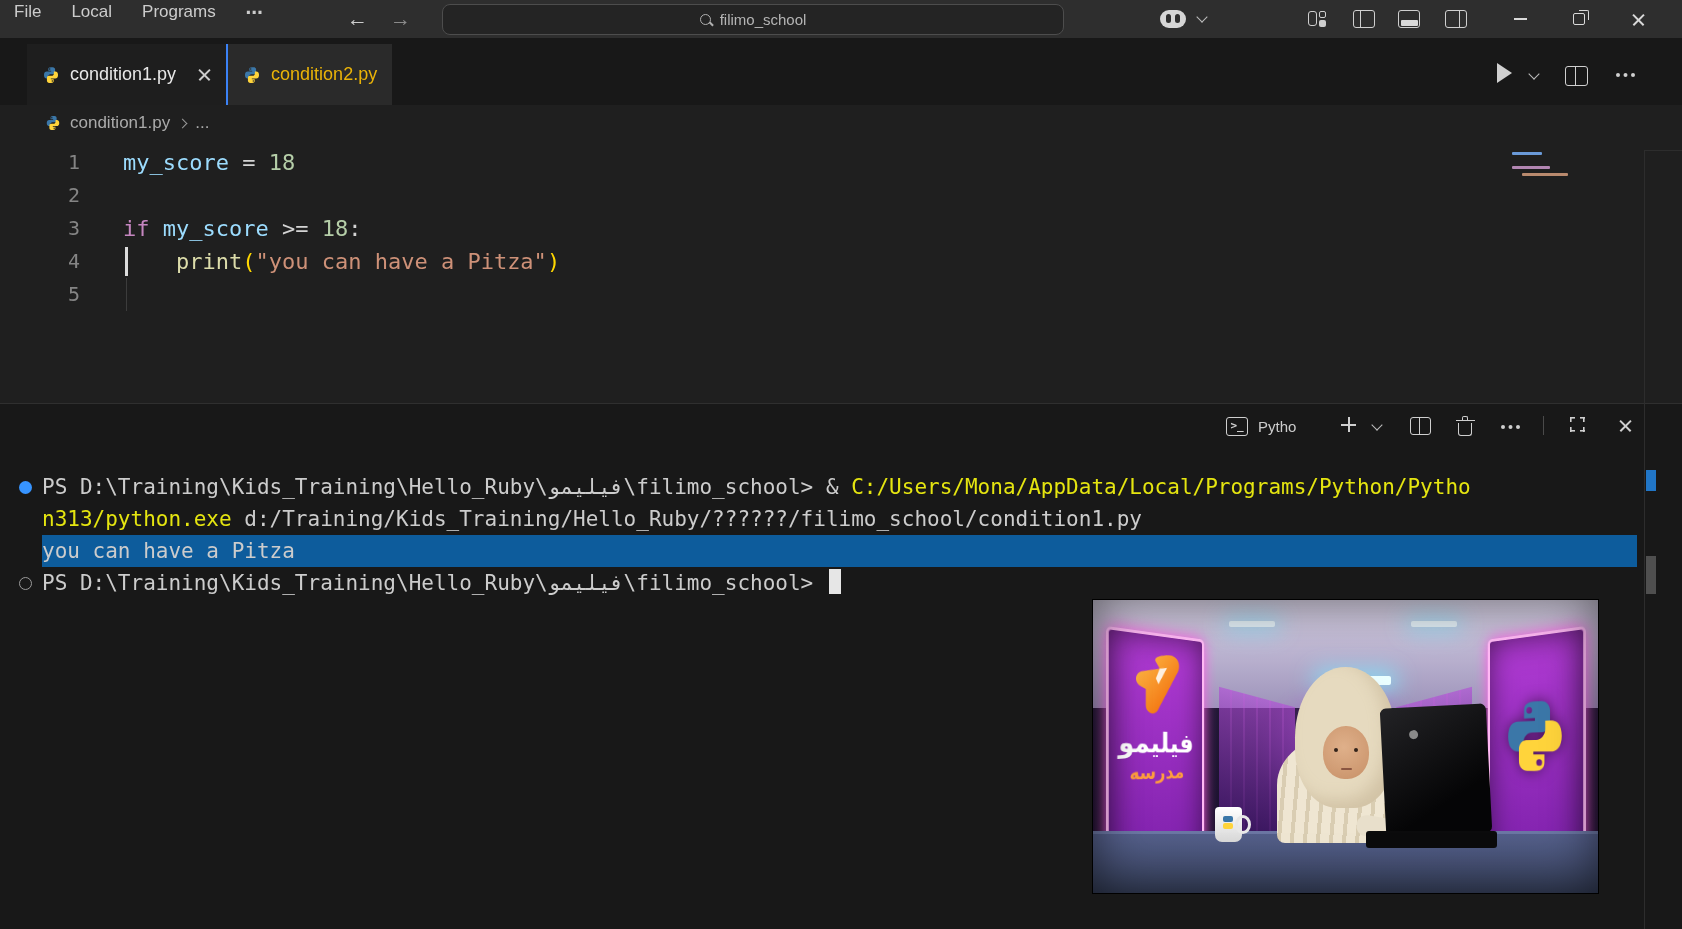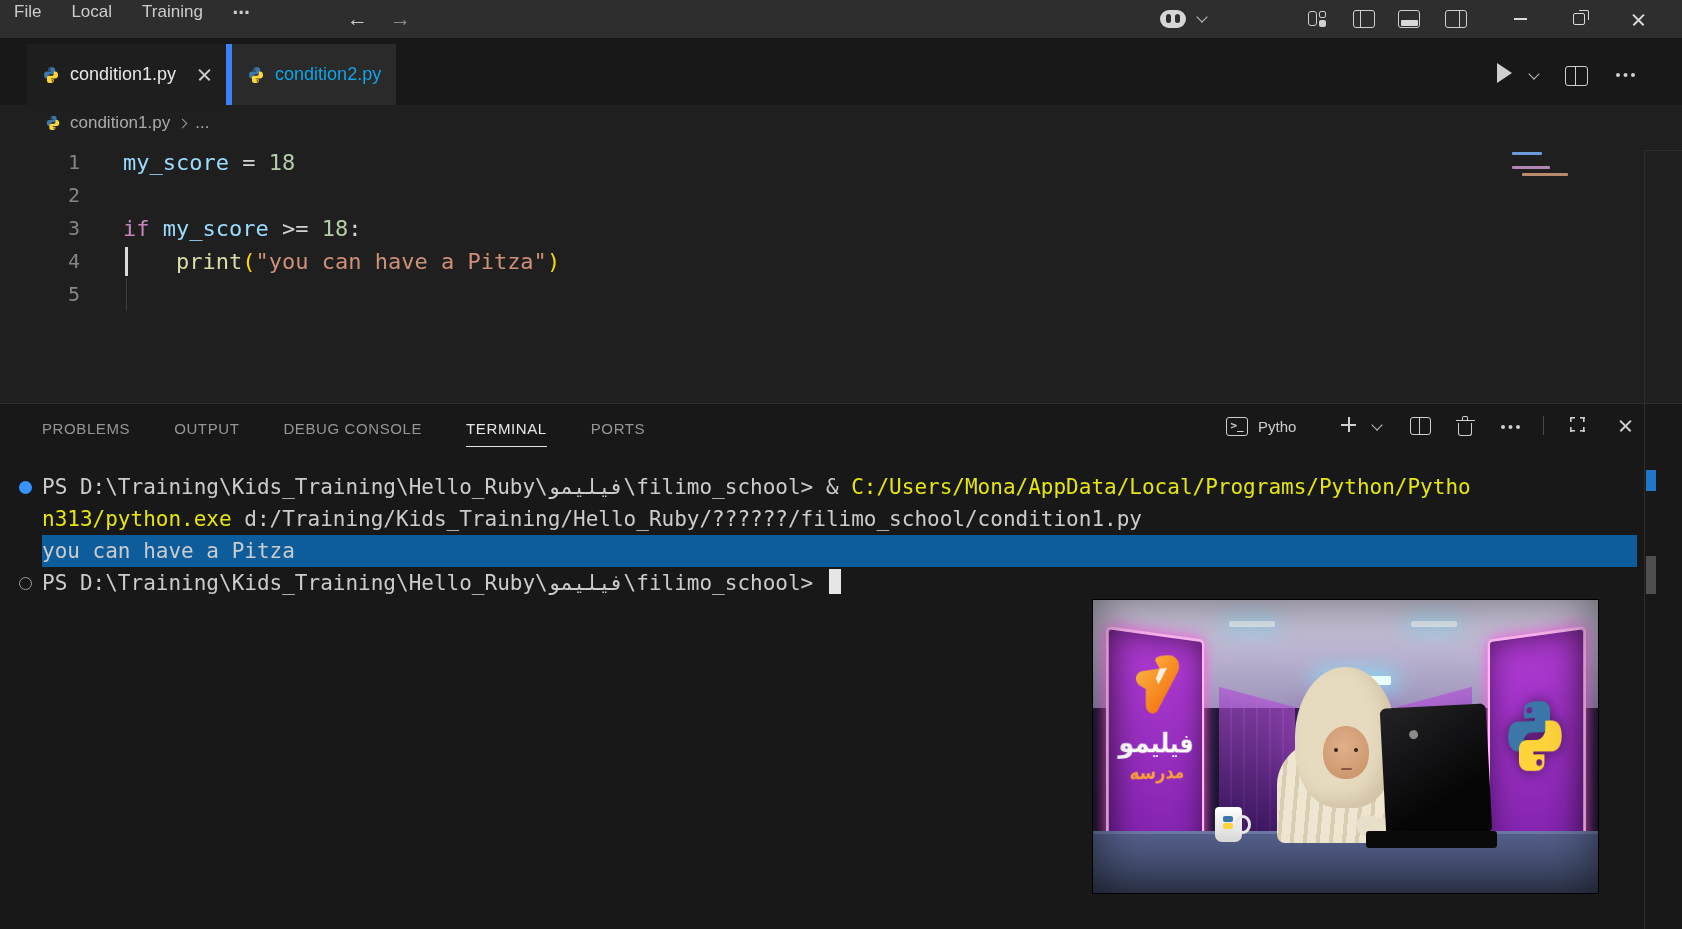--- a/index.html
+++ b/index.html
@@ -37,21 +37,21 @@
   .restore-ico{width:10px;height:10px;border:1.4px solid #d9d9d9;border-radius:2px;position:relative}
   .restore-ico::before{content:"";position:absolute;top:-4.5px;right:-4.5px;width:9px;height:9px;border:1.4px solid #d9d9d9;border-left:none;border-bottom:none;border-radius:0 2px 0 0}
   .x-ico{width:15px;height:15px;position:relative}
   .x-ico::before,.x-ico::after{content:"";position:absolute;left:0;top:7px;width:15px;height:1.5px;background:#d9d9d9}
   .x-ico::before{transform:rotate(45deg)}.x-ico::after{transform:rotate(-45deg)}
 
   
   .tabstrip{position:absolute;left:0;top:38px;width:100%;height:67px;background:#181818;display:flex;align-items:flex-end}
   .tab{height:61px;display:flex;align-items:center;padding:0 15px;gap:10px;font-size:18px;cursor:default}
   .tab.active{background:#1e1e1e;color:#e8e8e8;margin-left:27px}
-  .tab.inactive{background:#2a2a2a;color:#0ea5e9;border-left:6px solid #3b82f6}
+  .tab.inactive{background:#2a2a2a;color:#eab308;border-left:2px solid #3b82f6}
   .pyicon{width:18px;height:18px;flex:0 0 auto}
   .pysvg{width:100%;height:100%;display:block}
   .tab-close{width:13px;height:13px;position:relative;margin-left:12px}
   .tab-close::before,.tab-close::after{content:"";position:absolute;left:-1px;top:6px;width:15px;height:1.6px;background:#cccccc}
   .tab-close::before{transform:rotate(45deg)}.tab-close::after{transform:rotate(-45deg)}
   .run-ico{position:absolute;left:1497px;top:63px;width:0;height:0;border-left:15px solid #d0d0d0;border-top:10px solid transparent;border-bottom:10px solid transparent}
   .run-chev{position:absolute;left:1530px;top:70px}
   .split-ico{position:absolute;left:1565px;top:66px;width:21px;height:18px;border:1.6px solid #cfcfcf;border-radius:3px}
   .split-ico::after{content:"";position:absolute;left:8.5px;top:0;bottom:0;width:1.6px;background:#cfcfcf}
   .dots{width:4px;height:4px;border-radius:50%;background:#cfcfcf;box-shadow:7.5px 0 0 #cfcfcf,15px 0 0 #cfcfcf}
@@ -159,26 +159,30 @@
 </style>
 </head>
 <body>
 
 <div class="app">
 
   <div class="titlebar">
     <div class="menus">
       <span>File</span>
       <span>Local</span>
-      <span>Training</span>
+      <span>Programs</span>
       <span class="menu-more">⋯</span>
     </div>
     <div class="navs">
       <span>←</span>
       <span class="fwd">→</span>
+    </div>
+    <div class="searchbox">
+      <span class="lens"></span>
+      <span>filimo_school</span>
     </div>
     <span class="copilot"></span>
     <span class="chev tb-chev"></span>
     <span class="clay"></span>
     <span class="ico-box box-left"></span>
     <span class="ico-box box-panel"></span>
     <span class="ico-box box-right"></span>
     <span class="winbtn" style="left:1503px">
         <i class="min-ico"></i>
       </span>
@@ -238,27 +242,20 @@
     <div class="code" id="code"><div class="cl"><span style="color: rgb(156, 220, 254);">my_score</span><span style="color: rgb(212, 212, 212);"> = </span><span style="color: rgb(181, 206, 168);">18</span></div><div class="cl"></div><div class="cl"><span style="color: rgb(197, 134, 192);">if</span><span style="color: rgb(204, 204, 204);"> </span><span style="color: rgb(156, 220, 254);">my_score</span><span style="color: rgb(204, 204, 204);"> </span><span style="color: rgb(212, 212, 212);">&gt;=</span><span style="color: rgb(204, 204, 204);"> </span><span style="color: rgb(181, 206, 168);">18</span><span style="color: rgb(212, 212, 212);">:</span></div><div class="cl"><i class="caret"></i><span style="color: rgb(204, 204, 204);">    </span><span style="color: rgb(220, 220, 170);">print</span><span style="color: rgb(255, 215, 0);">(</span><span style="color: rgb(206, 145, 120);">"you can have a Pitza"</span><span style="color: rgb(255, 215, 0);">)</span></div><div class="cl"><i class="guide"></i></div></div>
     <div class="minimap">
       <div class="mm" style="width:30px;background:#6a9ad8"></div>
       <div class="mm" style="width:0"></div>
       <div class="mm" style="width:38px;background:#b286b2"></div>
       <div class="mm" style="width:46px;margin-left:10px;background:#b98a6e"></div>
     </div>
   </div>
 
   <div class="panel">
-    <div class="ptabs">
-      <span class="ptab">PROBLEMS</span>
-      <span class="ptab">OUTPUT</span>
-      <span class="ptab">DEBUG CONSOLE</span>
-      <span class="ptab active">TERMINAL</span>
-      <span class="ptab">PORTS</span>
-    </div>
     <span class="term-ico">&gt;_</span>
     <span class="shell-label">Pytho</span>
     <span class="plus-ico"></span>
     <span class="chev p-chev"></span>
     <span class="p-split"></span>
     <span class="trash"></span>
     <span class="dots p-dots"></span>
     <span class="p-sep"></span>
     <span class="maxp"></span>
     <span class="p-close"></span>

